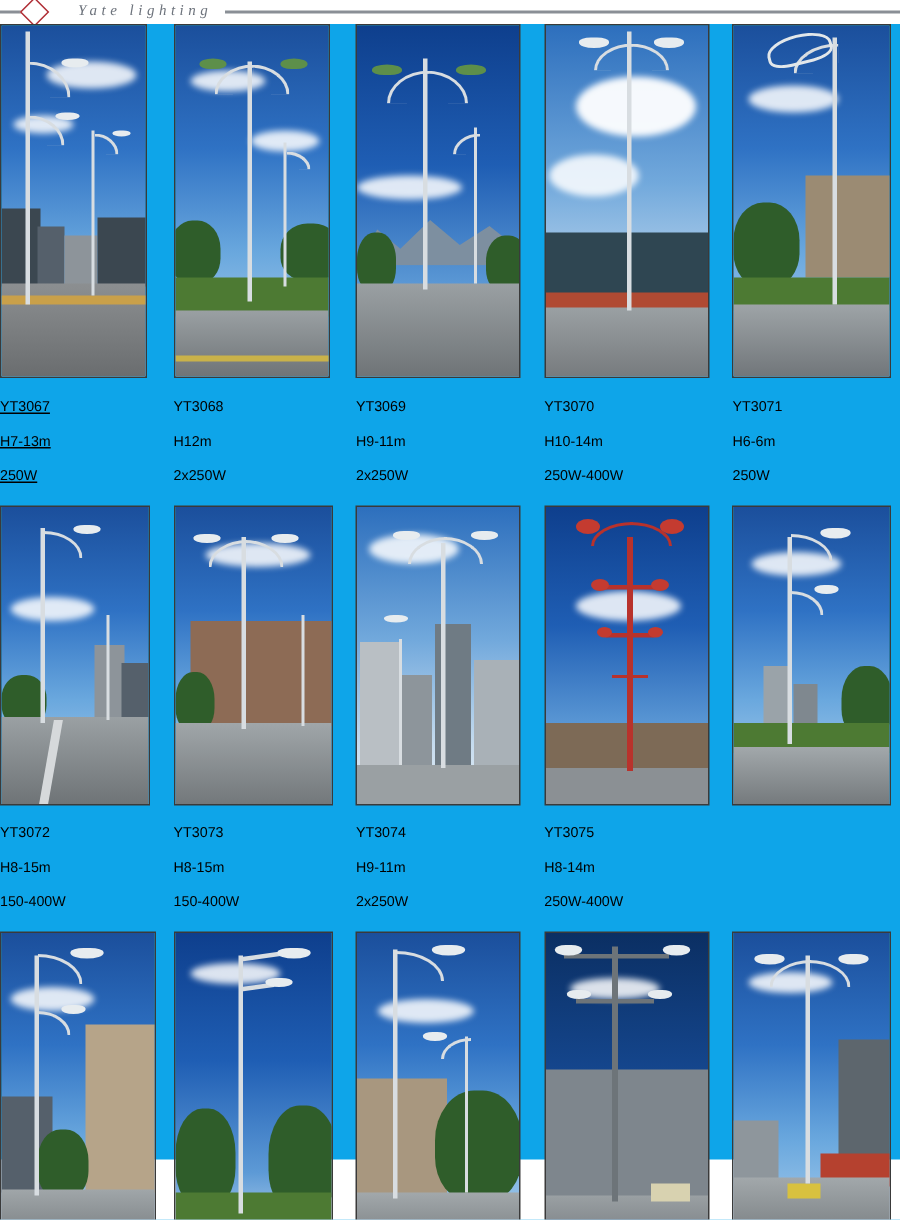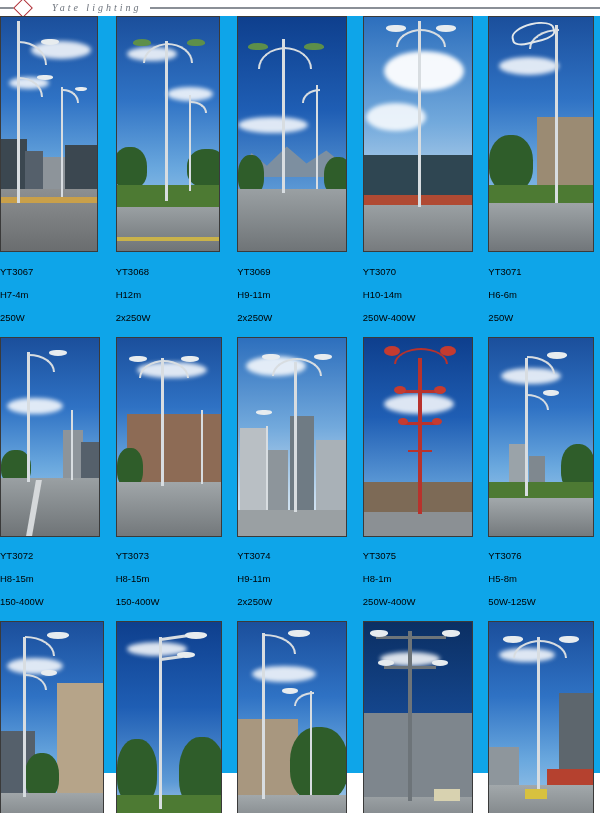--- a/index.html
+++ b/index.html
@@ -186,21 +186,21 @@
     <div class="header-rule-left"></div>
     <div class="header-diamond"></div>
     <div class="header-brand">Yate lighting</div>
     <div class="header-rule-right"></div>
   </div>
 
   <div class="grid">
 
     <div class="row">
 
-      <div class="cell" style="width:112px;margin-right:6px;">
+      <div class="cell" style="width:112px;margin-right:6px;text-decoration:underline;">
         <div class="photo" style="width:98px;height:236px;">
           <div class="sky"></div>
           <div class="cloud" style="top:24px;left:30px;width:60px;height:18px;"></div>
           <div class="cloud" style="top:60px;left:8px;width:40px;height:12px;"></div>
           <div class="bldg dark" style="left:0;bottom:60px;width:26px;height:52px;"></div>
           <div class="bldg" style="left:24px;bottom:60px;width:18px;height:40px;"></div>
           <div class="bldg light" style="left:42px;bottom:60px;width:22px;height:34px;"></div>
           <div class="bldg dark" style="left:64px;bottom:60px;width:34px;height:46px;"></div>
           <div class="road" style="height:62px;background:linear-gradient(#8c8f91,#6a6d6f);"></div>
           <div style="position:absolute;left:0;bottom:48px;width:98px;height:6px;background:#c9a04a;"></div>
@@ -208,21 +208,21 @@
           <div class="curve" style="left:18px;top:24px;width:26px;height:22px;"></div>
           <div class="head" style="left:40px;top:22px;width:18px;height:6px;"></div>
           <div class="curve" style="left:18px;top:60px;width:22px;height:18px;"></div>
           <div class="head" style="left:36px;top:58px;width:16px;height:5px;"></div>
           <div class="post" style="left:60px;bottom:54px;width:2px;height:110px;"></div>
           <div class="curve" style="left:62px;top:72px;width:14px;height:12px;"></div>
           <div class="head" style="left:74px;top:70px;width:12px;height:4px;"></div>
         </div>
         <div class="caption">
           <span class="code">YT3067</span>
-          <span class="hgt">H7-4m</span>
+          <span class="hgt">H7-13m</span>
           <span class="pwr">250W</span>
         </div>
       </div>
 
       <div class="cell" style="width:118px;margin-right:6px;">
         <div class="photo" style="width:104px;height:236px;">
           <div class="sky"></div>
           <div class="cloud" style="top:30px;left:10px;width:50px;height:14px;"></div>
           <div class="cloud" style="top:70px;left:50px;width:46px;height:14px;"></div>
           <div class="tree" style="left:-4px;bottom:62px;width:34px;height:42px;"></div>
@@ -391,44 +391,39 @@
           <div class="arm red" style="left:36px;top:52px;width:40px;height:3px;"></div>
           <div class="head red" style="left:30px;top:48px;width:12px;height:8px;"></div>
           <div class="head red" style="left:70px;top:48px;width:12px;height:8px;"></div>
           <div class="arm red" style="left:40px;top:84px;width:32px;height:3px;"></div>
           <div class="head red" style="left:34px;top:80px;width:10px;height:7px;"></div>
           <div class="head red" style="left:68px;top:80px;width:10px;height:7px;"></div>
           <div class="arm red" style="left:44px;top:112px;width:24px;height:2px;"></div>
         </div>
         <div class="caption">
           <span class="code">YT3075</span>
-          <span class="hgt">H8-1m</span>
+          <span class="hgt">H8-14m</span>
           <span class="pwr">250W-400W</span>
         </div>
       </div>
 
       <div class="cell" style="width:114px;">
         <div class="photo" style="width:106px;height:200px;">
           <div class="sky"></div>
           <div class="cloud" style="top:30px;left:12px;width:60px;height:16px;"></div>
           <div class="bldg light" style="left:20px;bottom:50px;width:18px;height:42px;background:#9aa3a9;"></div>
           <div class="bldg" style="left:40px;bottom:50px;width:16px;height:30px;background:#7f888f;"></div>
           <div class="tree" style="left:72px;bottom:44px;width:34px;height:48px;"></div>
           <div class="grass" style="bottom:34px;height:20px;"></div>
           <div class="road" style="height:38px;background:linear-gradient(#a2a8ab,#757a7d);"></div>
           <div class="post" style="left:36px;bottom:40px;width:3px;height:138px;"></div>
           <div class="curve" style="left:38px;top:18px;width:26px;height:16px;"></div>
           <div class="head" style="left:58px;top:14px;width:20px;height:7px;"></div>
           <div class="curve" style="left:38px;top:56px;width:20px;height:14px;"></div>
           <div class="head" style="left:54px;top:52px;width:16px;height:6px;"></div>
-        </div>
-        <div class="caption">
-          <span class="code">YT3076</span>
-          <span class="hgt">H5-8m</span>
-          <span class="pwr">50W-125W</span>
         </div>
       </div>
     </div>
 
     <div class="row">
 
       <div class="cell" style="width:112px;margin-right:6px;">
         <div class="photo" style="width:104px;height:215px;">
           <div class="sky"></div>
           <div class="cloud" style="top:36px;left:6px;width:56px;height:16px;"></div>

